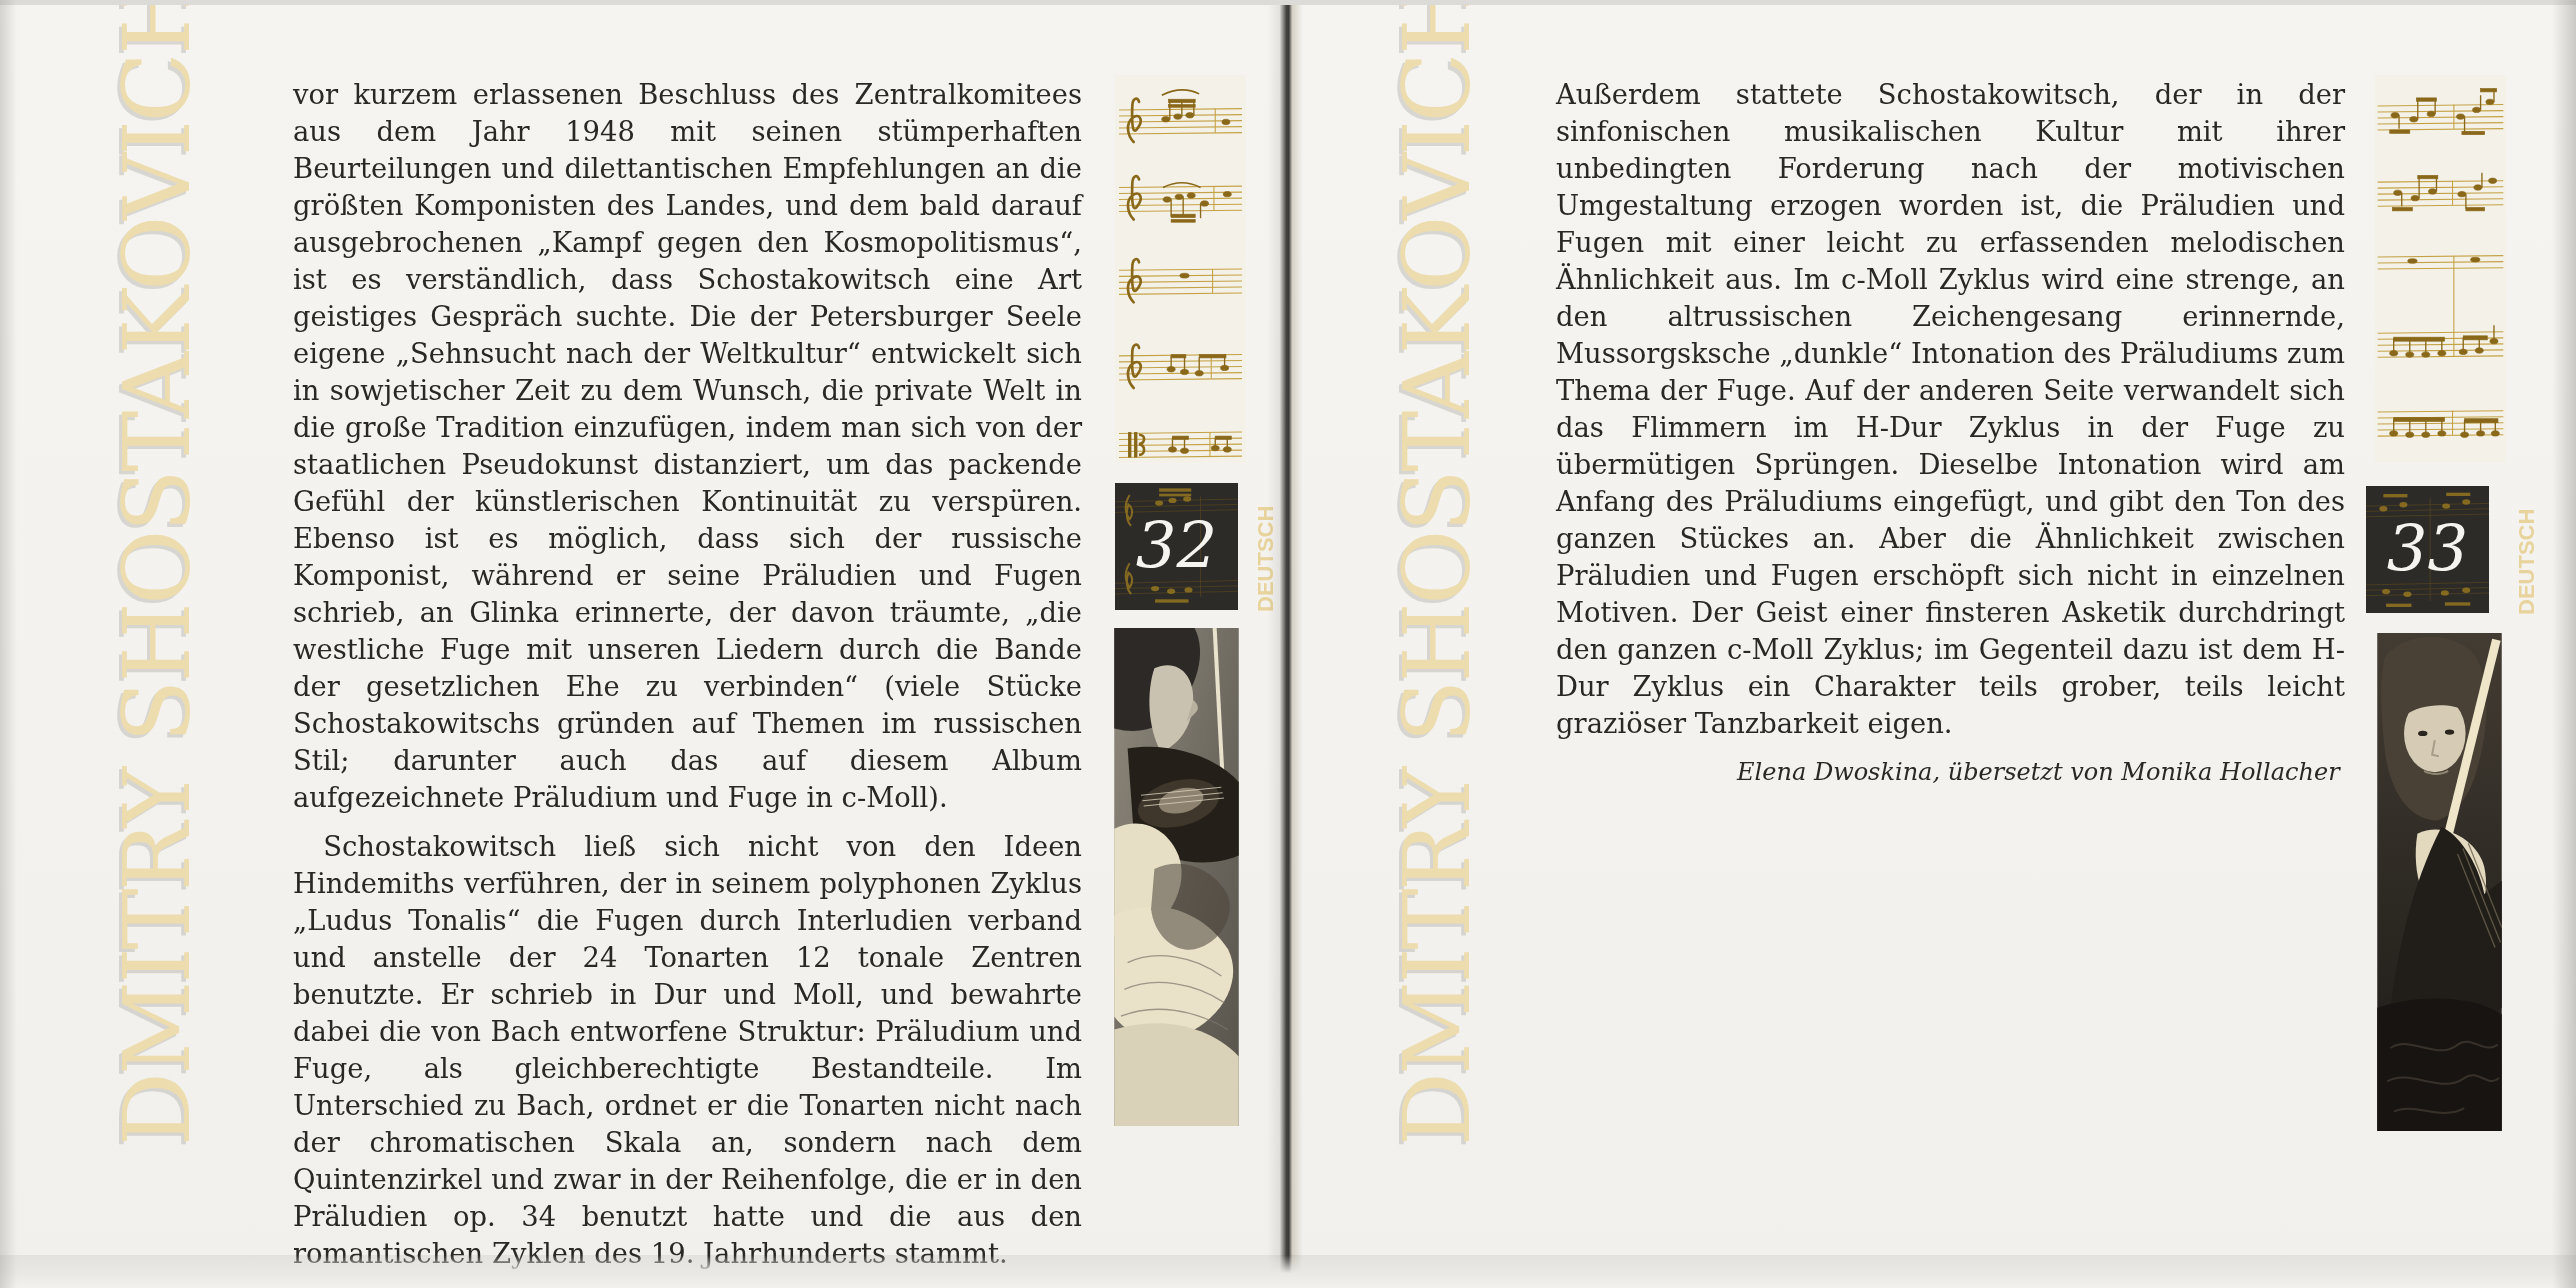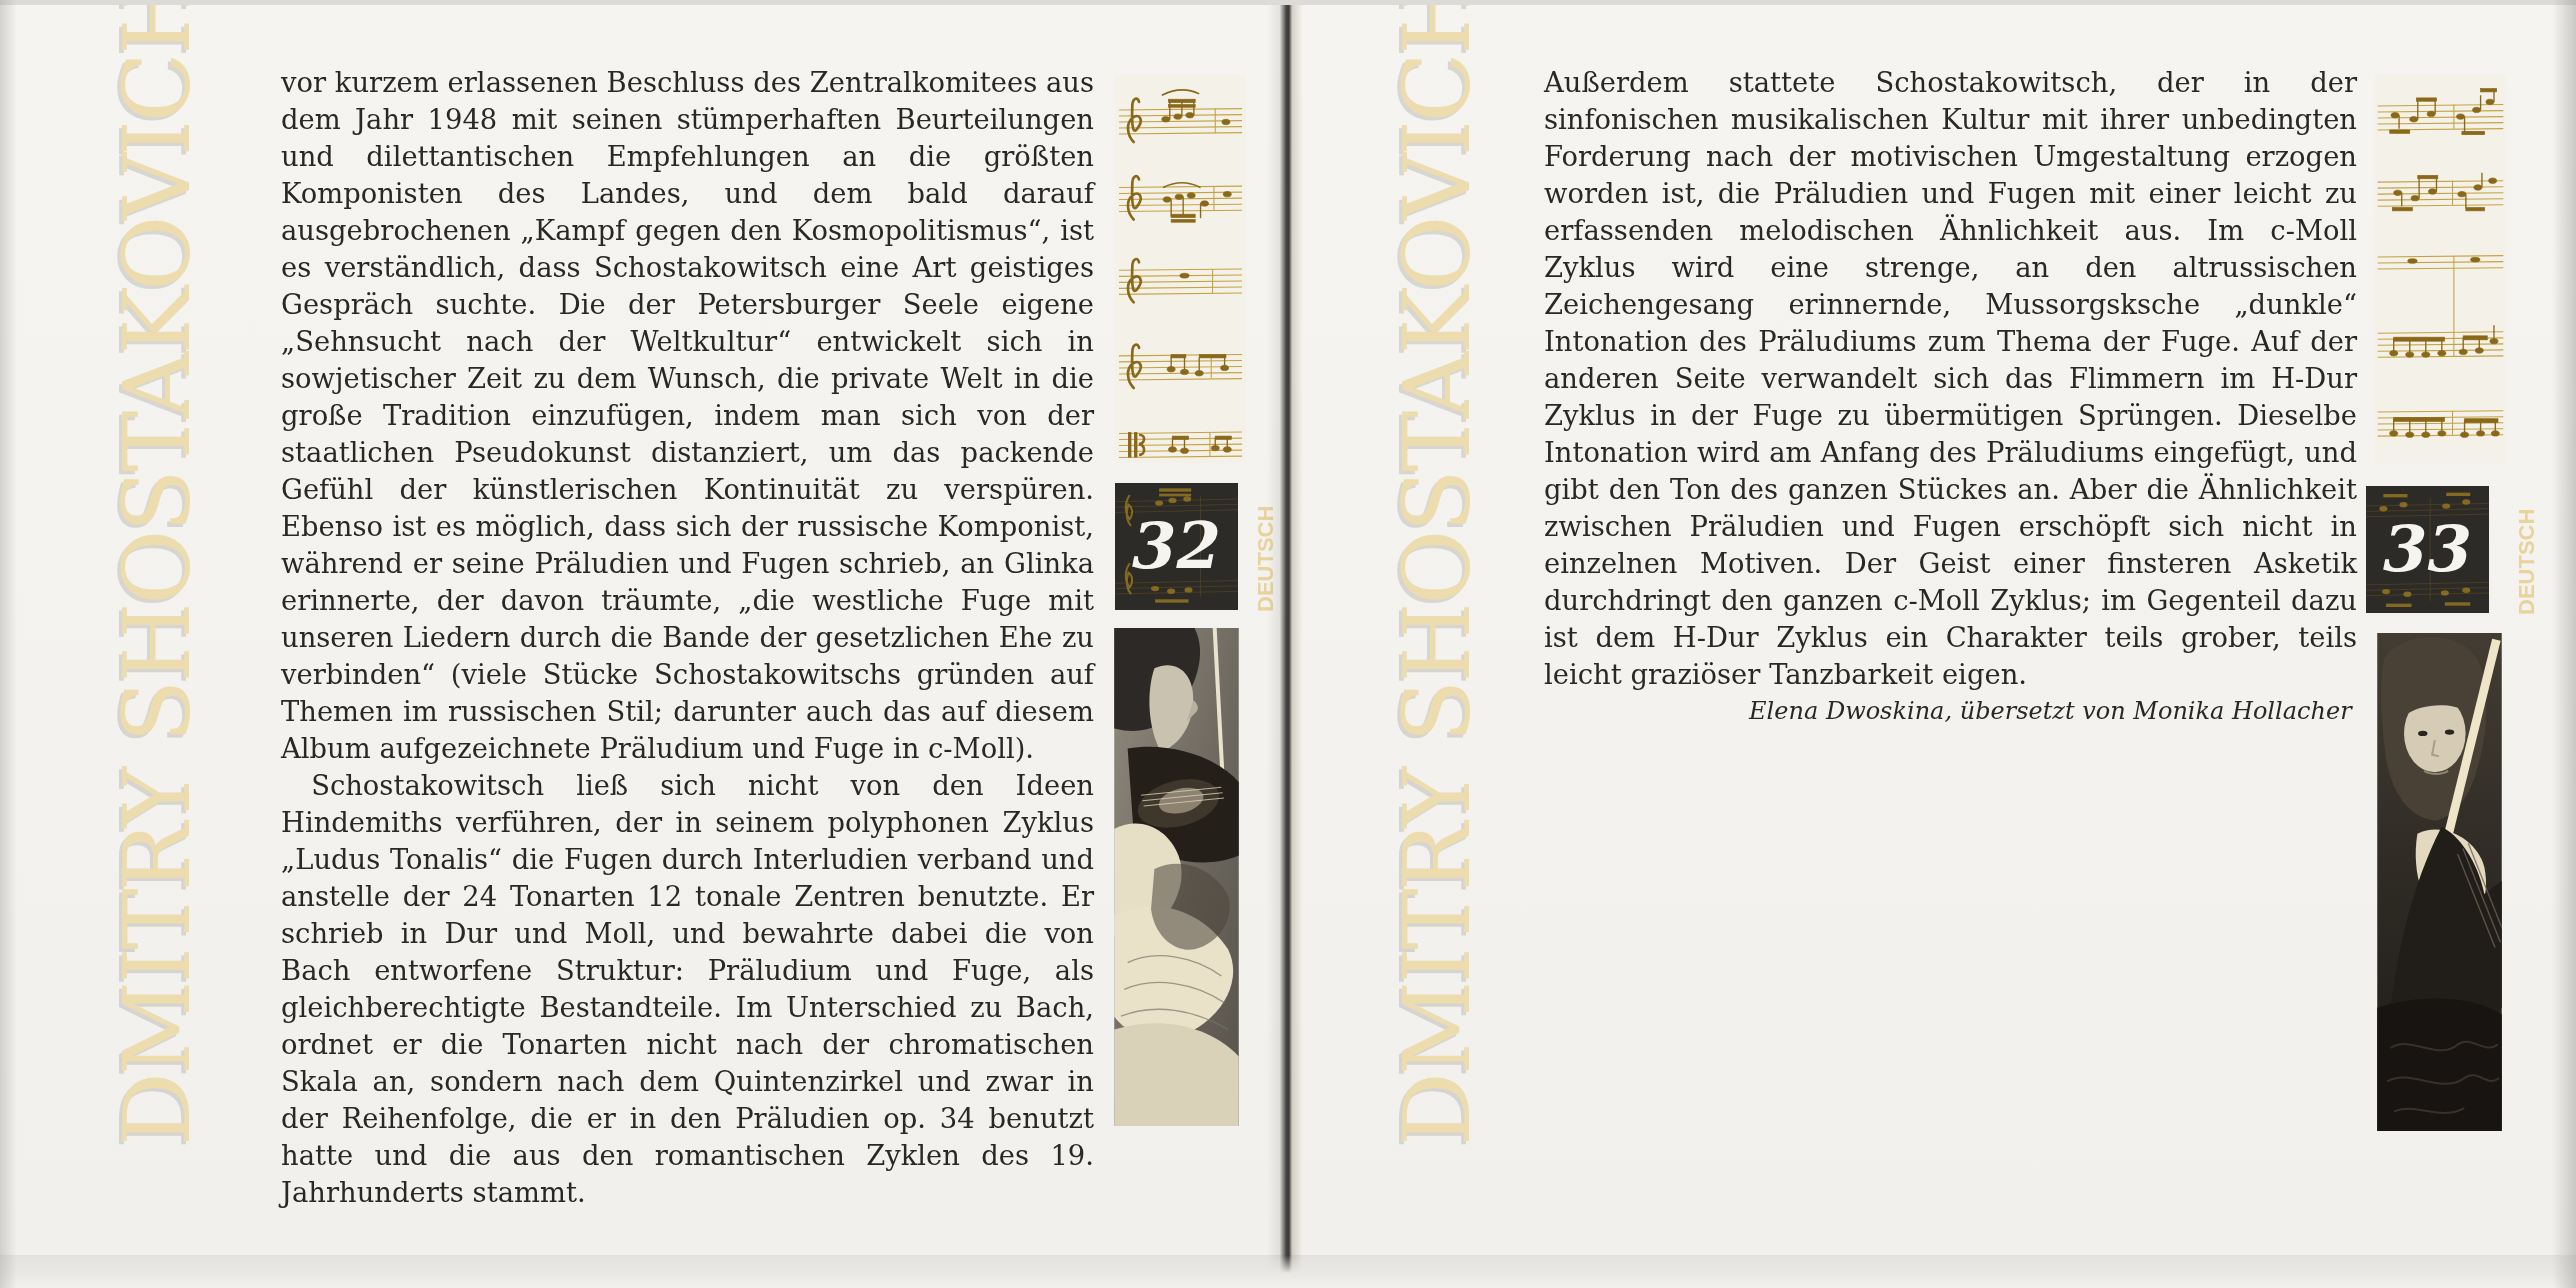--- a/index.html
+++ b/index.html
@@ -18,36 +18,36 @@
           text-shadow:-3.3px -2.7px 0 rgba(172,170,166,0.40);
           white-space:nowrap;line-height:181px;text-align:start;}
   .page.left  .vtitle{left:67px;}
   .page.right .vtitle{left:59px;}
   
   .bodycol{position:absolute;top:64px;width:813px;
            font-size:27.4px;line-height:37px;text-align:justify;color:#29272477;
            color:#2a2824;}
   .page.left  .bodycol{left:281px;}
   .page.right .bodycol{left:256px;}
-  .bodycol p{margin:0;}
+  .bodycol p{margin:12px;}
   .bodycol p.indent{text-indent:1.1em;}
   .byline{margin-top:46px;text-align:right;font-style:italic;font-size:24px;
           padding-right:5.4px;}
   
   .music{position:absolute;top:75px;width:131px;height:388px;display:block;}
   .page.left  .music{left:1115px;}
   .page.right .music{left:1087px;}
   
   .badge{position:absolute;width:123px;height:127px;background:#2d2b28;
          overflow:hidden;}
   .page.left  .badge{left:1115px;top:483px;}
   .page.right .badge{left:1049px;top:486px;margin-left:29px;}
   .badge svg{position:absolute;inset:0;}
   .badge .num{position:absolute;inset:0;display:flex;align-items:center;justify-content:center;
-        font-family:"DejaVu Serif","Liberation Serif",serif;font-style:italic;font-weight:700;
+        font-family:"DejaVu Serif","Liberation Serif",serif;font-style:italic;font-weight:400;
         font-size:64px;color:#f6f4ef;z-index:2;transform:translateY(-1.3px);}
   
   .lang{position:absolute;height:129px;width:29.5px;
         writing-mode:vertical-rl;transform:rotate(180deg);
         font-family:"Liberation Sans","DejaVu Sans",sans-serif;font-weight:700;
         font-size:22px;letter-spacing:0px;color:#e7d39b;line-height:29.5px;white-space:nowrap;}
   .page.left  .lang{left:1251px;top:483px;}
   .page.right .lang{left:1224px;top:486px;}
   
   .photo{position:absolute;width:125px;height:498px;display:block;}

